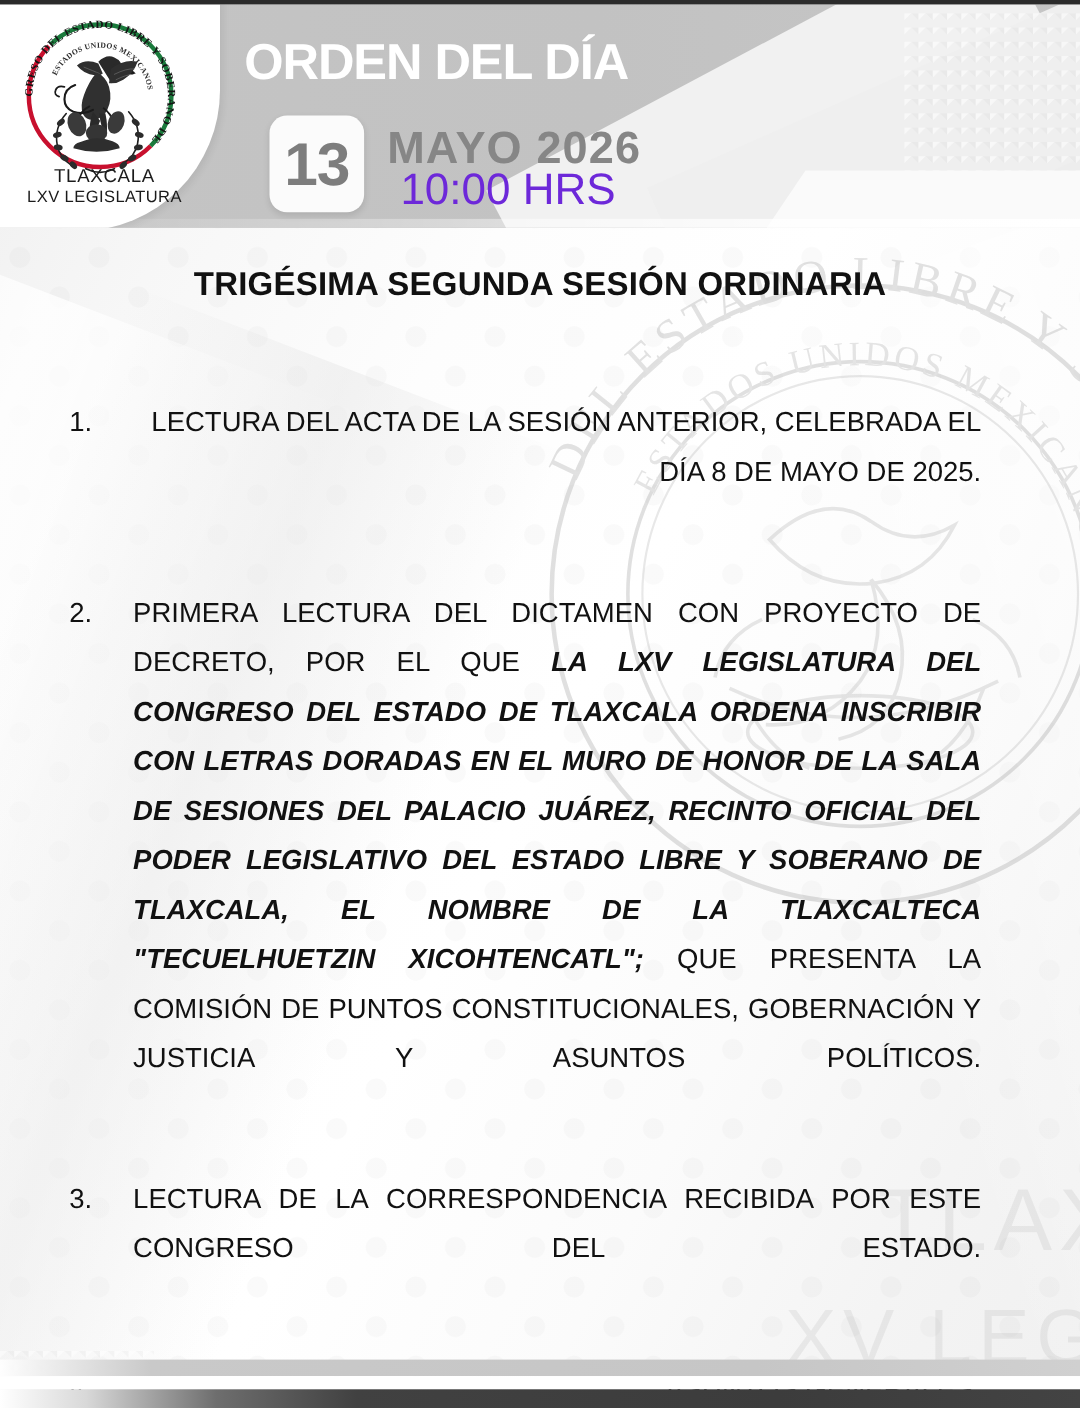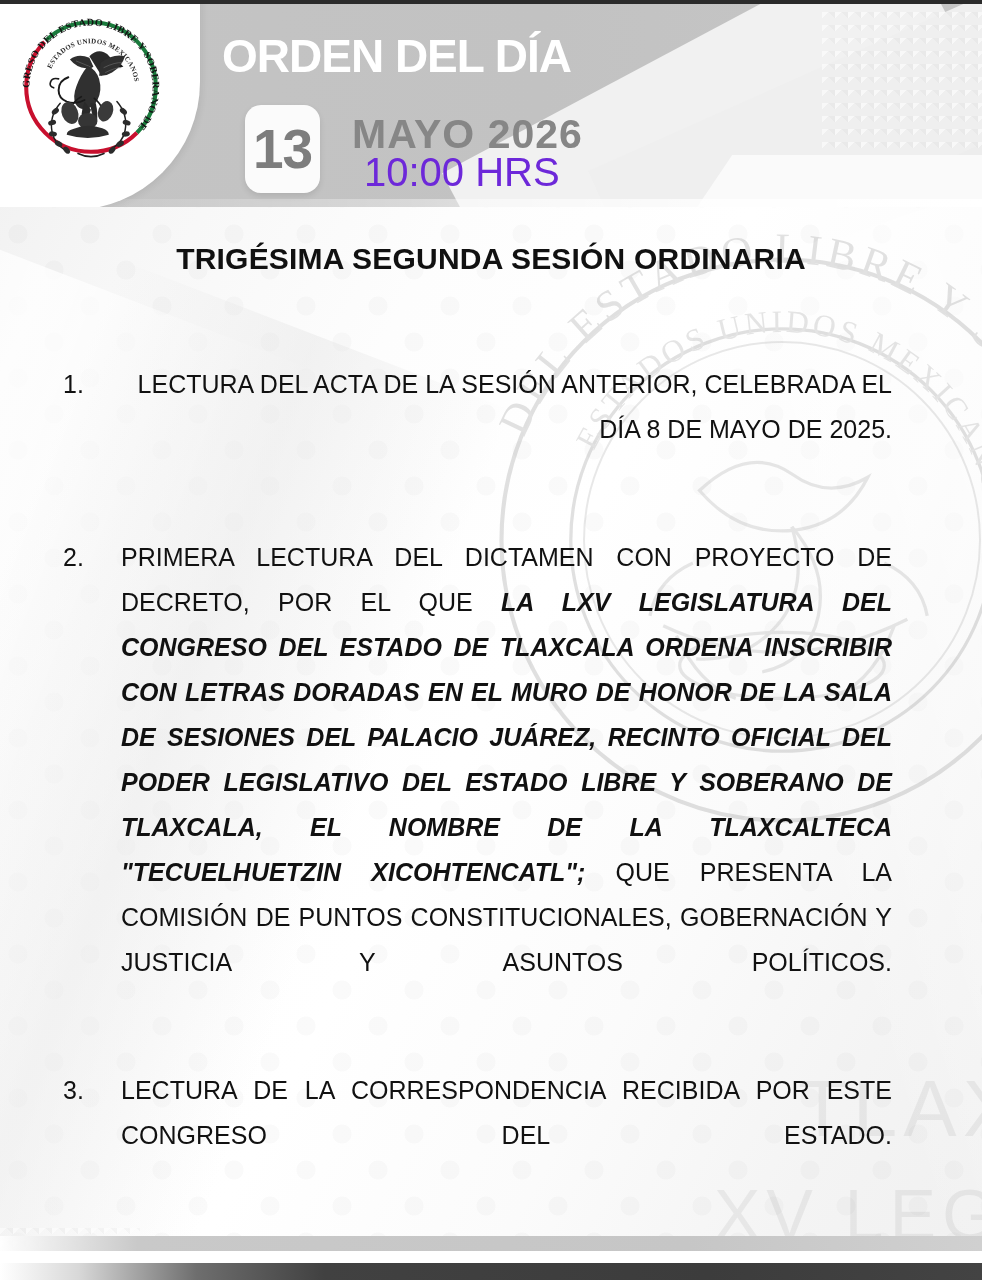--- a/index.html
+++ b/index.html
@@ -220,21 +220,21 @@
     letter-spacing: -1px;
     line-height: 1;
     z-index: 5;
     white-space: nowrap;
   }
 
   
   .date-chip {
     position: absolute;
     left: 245px; top: 101px;
-    width: 75px; height: 88px;
+    width: 86px; height: 88px;
     background: #fbfbfb;
     border-radius: 16px;
     box-shadow: 0 3px 6px rgba(0,0,0,0.10);
     z-index: 5;
     display: flex;
     align-items: center;
     justify-content: center;
   }
   .date-chip span {
     font-size: 55px;
@@ -480,20 +480,24 @@
             <ellipse cx="140" cy="130" rx="5" ry="3.2" transform="rotate(40 140 130)"></ellipse>
             <ellipse cx="144" cy="144" rx="5" ry="3.2" transform="rotate(18 144 144)"></ellipse>
             <ellipse cx="143" cy="158" rx="5" ry="3.2" transform="rotate(-8 143 158)"></ellipse>
             <ellipse cx="136" cy="170" rx="5" ry="3.2" transform="rotate(-30 136 170)"></ellipse>
             <ellipse cx="126" cy="178" rx="5" ry="3.2" transform="rotate(-48 126 178)"></ellipse>
           </g>
 
           <path d="M84 182 q16 8 32 0" stroke="#1f1f1f" stroke-width="2"></path>
         </g>
       </svg>
+    </div>
+    <div class="logo-caption">
+      <div class="l1">TLAXCALA</div>
+      <div class="l2">LXV LEGISLATURA</div>
     </div>
 
     <div class="hdr-title">ORDEN DEL DÍA</div>
 
     <div class="date-chip">
       <span>13</span>
     </div>
     <div class="date-month">MAYO  2026</div>
     <div class="date-time">10:00 HRS</div>
   </div>

